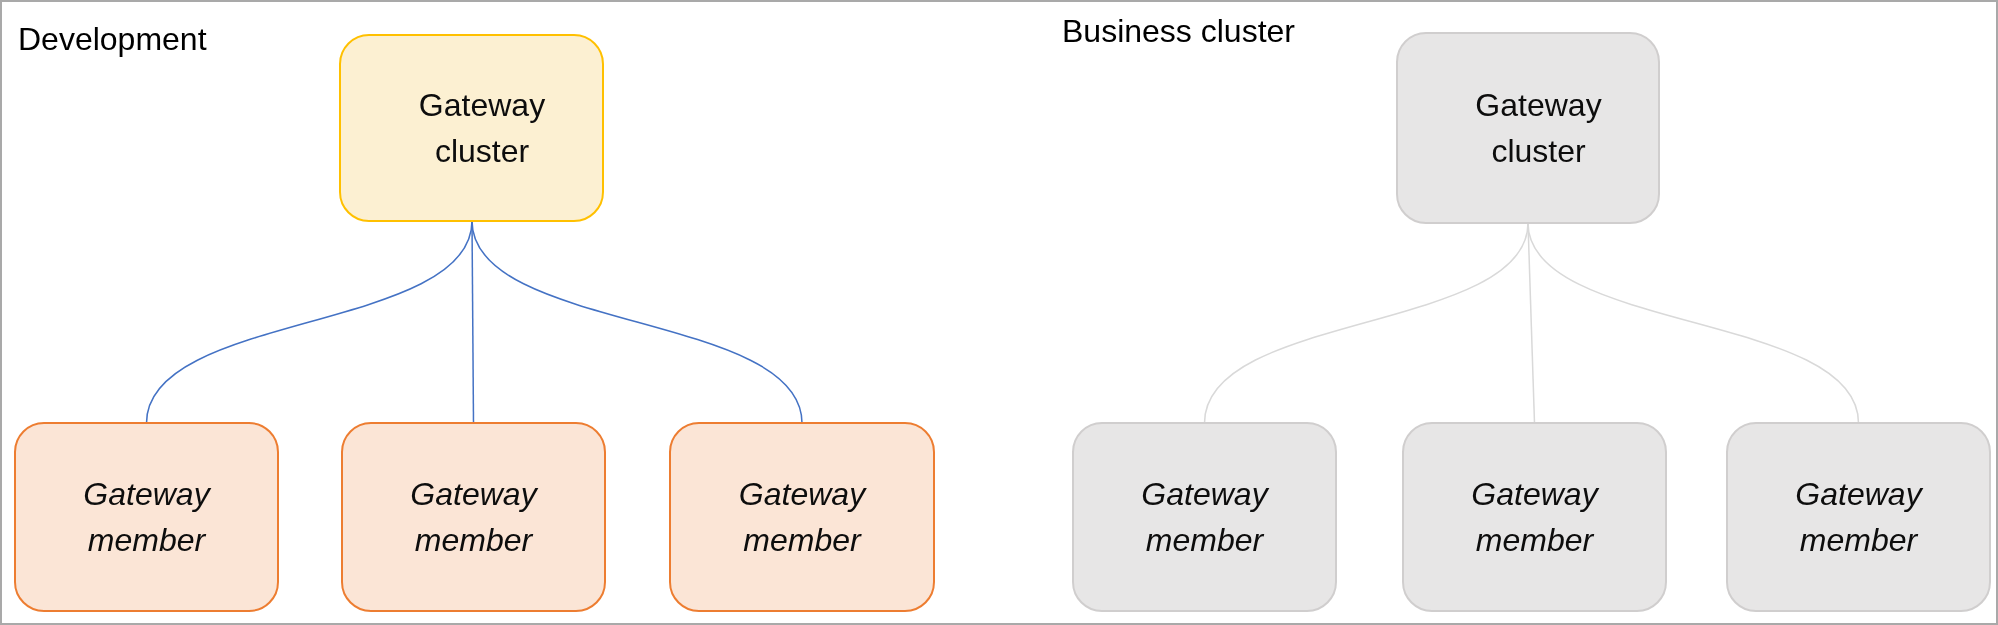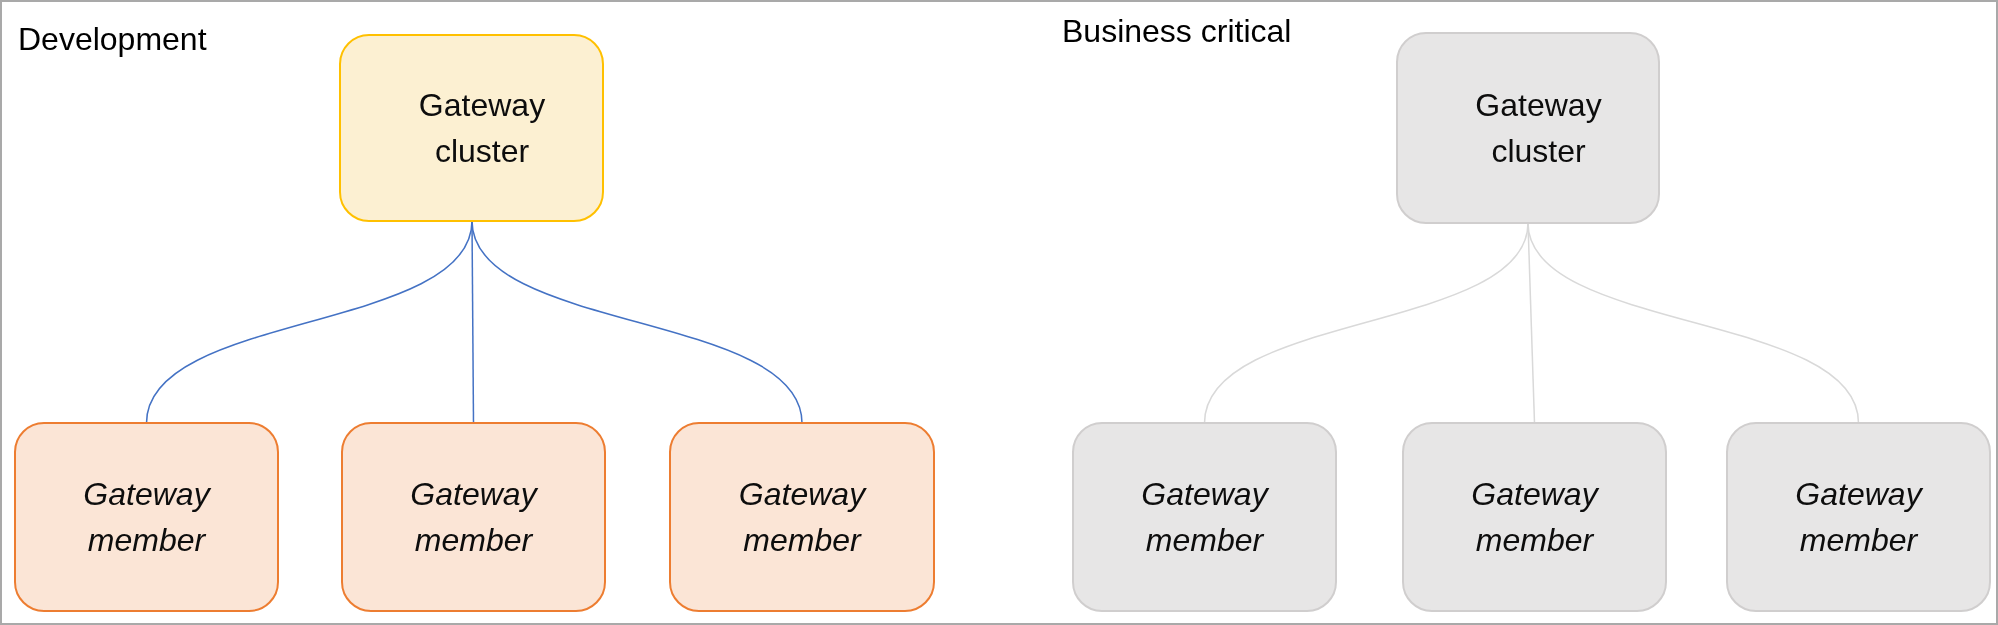--- a/index.html
+++ b/index.html
@@ -90,21 +90,21 @@
   <div class="node member-node dev-member-1" style="background-color: rgb(251, 229, 214); border-color: rgb(237, 125, 49);">
     <div class="node-label">Gateway member</div>
   </div>
   <div class="node member-node dev-member-2" style="background-color: rgb(251, 229, 214); border-color: rgb(237, 125, 49);">
     <div class="node-label">Gateway member</div>
   </div>
   <div class="node member-node dev-member-3" style="background-color: rgb(251, 229, 214); border-color: rgb(237, 125, 49);">
     <div class="node-label">Gateway member</div>
   </div>
 
-  <div class="section-title biz-title">Business critical</div>
+  <div class="section-title biz-title">Business cluster</div>
 
   <div class="node cluster-node gray biz-cluster" style="background-color: rgb(231, 230, 230); border-color: rgb(208, 206, 206);">
     <div class="node-label">Gateway cluster</div>
   </div>
 
   <div class="node member-node gray biz-member-1" style="background-color: rgb(231, 230, 230); border-color: rgb(208, 206, 206);">
     <div class="node-label">Gateway member</div>
   </div>
   <div class="node member-node gray biz-member-2" style="background-color: rgb(231, 230, 230); border-color: rgb(208, 206, 206);">
     <div class="node-label">Gateway member</div>

